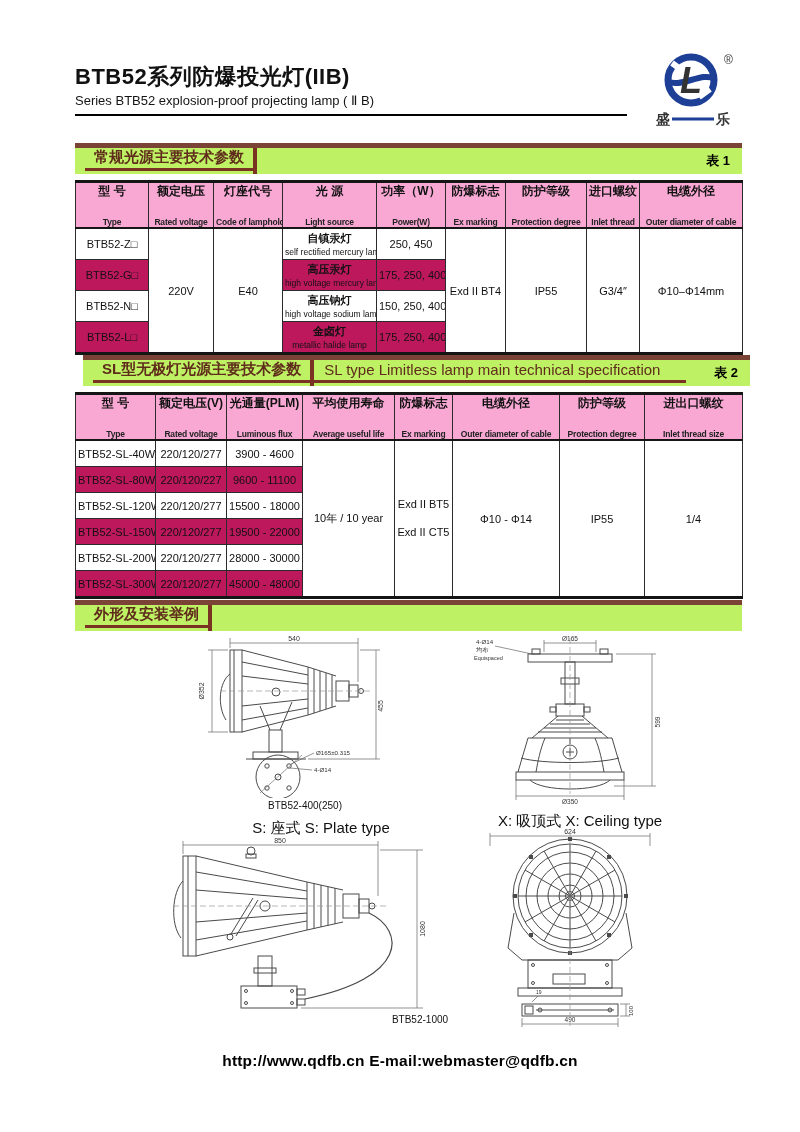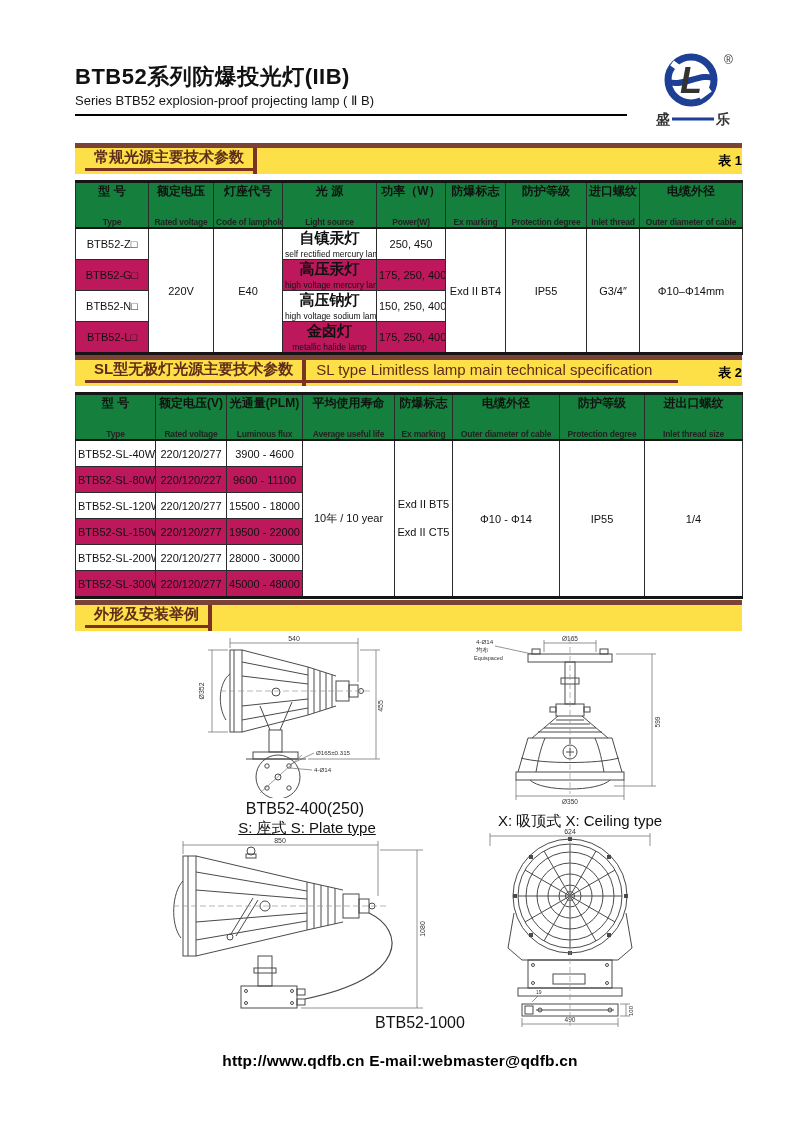--- a/index.html
+++ b/index.html
@@ -7,43 +7,43 @@
   .abs{position:absolute;}
 
   
   .title{left:75px;top:62px;font-size:22px;font-weight:bold;letter-spacing:0.5px;}
   .subtitle{left:75px;top:93px;font-size:13px;color:#141414;}
   .header-rule{left:75px;top:114px;width:552px;height:2px;background:#000;}
 
   
   .secbar{left:75px;width:667px;}
   .secbar .top{height:5px;background:#7a4335;}
-  .secbar .band{height:26px;background:#fde047;display:flex;align-items:stretch;position:relative;}
+  .secbar .band{height:26px;background:#bef264;display:flex;align-items:stretch;position:relative;}
   .secbar .zh{margin-left:10px;display:flex;align-items:center;padding:0 9px 1px;font-weight:bold;font-size:15px;color:#5f2c1b;border-bottom:3px solid #7a3322;margin-bottom:3px;white-space:nowrap;}
   .secbar .vdiv{width:4px;background:#7a3322;}
   .secbar .en{display:flex;align-items:center;padding:0 26px 1px 10px;font-size:15px;color:#5f2c1b;border-bottom:3px solid #7a3322;margin-bottom:3px;white-space:nowrap;}
-  .secbar .tag{margin-left:auto;display:flex;align-items:center;padding-right:0;font-size:13px;font-weight:bold;color:#000;}
+  .secbar .tag{margin-left:auto;display:flex;align-items:center;padding-right:12px;font-size:13px;font-weight:bold;color:#000;}
 
   
   table.spec{border-collapse:collapse;table-layout:fixed;background:#fff;border-top:3px solid #151515;border-bottom:3px solid #151515;}
   table.spec th,table.spec td{border:1px solid #2b2b2b;text-align:center;vertical-align:middle;padding:0 2px;overflow:hidden;}
-  table.spec thead th{background:#15803d;border-bottom:2px solid #151515;}
+  table.spec thead th{background:#f9a8d4;border-bottom:2px solid #151515;}
   .hz{font-size:12px;font-weight:bold;color:#111;white-space:nowrap;}
   .he{font-size:8.5px;color:#222;letter-spacing:-0.2px;margin-top:17px;white-space:nowrap;}
   table.spec td{font-size:11px;color:#111;white-space:nowrap;}
   tr.alt td{background:#be185d;margin-top:28px;}
   .t1 th{height:41px;} .t1 td{height:30px;}
   .t2 th{height:43px;} .t2 td{height:25px;}
-  .sz{font-size:15px;font-weight:bold;} .se{font-size:8.5px;margin-top:1px;}
+  .sz{font-size:11px;font-weight:bold;} .se{font-size:8.5px;margin-top:1px;}
   .exline{line-height:1.2;} .exgap{height:14px;}
 
   
   svg text{font-family:"Liberation Sans",sans-serif;fill:#333;}
   .cap{font-size:15px;color:#111;text-align:center;white-space:nowrap;}
-  .capsm{font-size:16px;color:#111;text-align:center;white-space:nowrap;}
+  .capsm{font-size:10px;color:#111;text-align:center;white-space:nowrap;}
 
   .footer{left:0;top:1052px;width:800px;text-align:center;font-size:15.5px;font-weight:bold;color:#000;letter-spacing:0.2px;}
 </style>
 </head>
 <body>
 
 <div class="abs title">BTB52系列防爆投光灯(IIB)</div>
 <div class="abs subtitle">Series BTB52 explosion-proof projecting lamp ( Ⅱ B)</div>
 <div class="abs header-rule"></div>
 
@@ -155,21 +155,21 @@
       <td>BTB52-L□</td>
       <td>
           <div class="sz">金卤灯</div>
           <div class="se">metallic halide lamp</div>
         </td>
       <td>175, 250, 400</td>
     </tr>
   </tbody>
 </table>
 
-<div class="abs secbar" style="top:355px;">
+<div class="abs secbar" style="top:355px;margin-left:8px;">
   <div class="top"></div>
   <div class="band">
     <div class="zh">SL型无极灯光源主要技术参数</div>
     <div class="vdiv"></div>
     <div class="en">SL type Limitless lamp main technical specification</div>
     <div class="tag">表 2</div>
   </div>
 </div>
 
 <table class="abs spec t2" style="left:75px;top:392px;width:667px;">
@@ -320,21 +320,21 @@
     <circle cx="77" cy="154" r="2.2"></circle>
       <circle cx="99" cy="154" r="2.2"></circle>
   </g>
   <line x1="70" y1="159" x2="112" y2="121" stroke="#777" stroke-width="0.7"></line>
   <line x1="101" y1="130" x2="124" y2="119" stroke="#666" stroke-width="0.7"></line>
   <line x1="100" y1="134" x2="122" y2="136" stroke="#666" stroke-width="0.7"></line>
   <text x="126" y="121" font-size="6.2">Ø165±0.315</text>
   <text x="124" y="138" font-size="6.2">4-Ø14</text>
 </svg>
 <div class="abs capsm" style="left:225px;top:800px;width:160px;">BTB52-400(250)</div>
-<div class="abs cap" style="left:212px;top:819px;width:190px;text-decoration:underline;">S: 座式  S: Plate type</div>
+<div class="abs cap" style="left:226px;top:819px;width:190px;">S: 座式  S: Plate type</div>
 
 <svg class="abs" style="left:470px;top:634px;" width="215" height="172" viewBox="0 0 215 172">
   <text x="6" y="10" font-size="6.2">4-Ø14</text>
   <text x="6" y="18" font-size="6.2">均布</text>
   <text x="4" y="26" font-size="5.5" fill="#777">Equispaced</text>
   <line x1="25" y1="12" x2="62" y2="20" stroke="#666" stroke-width="0.7"></line>
   <g stroke="#666" stroke-width="0.7" fill="none">
     <line x1="74" y1="18" x2="74" y2="6"></line>
       <line x1="126" y1="18" x2="126" y2="6"></line>
     <line x1="74" y1="9" x2="126" y2="9"></line>

